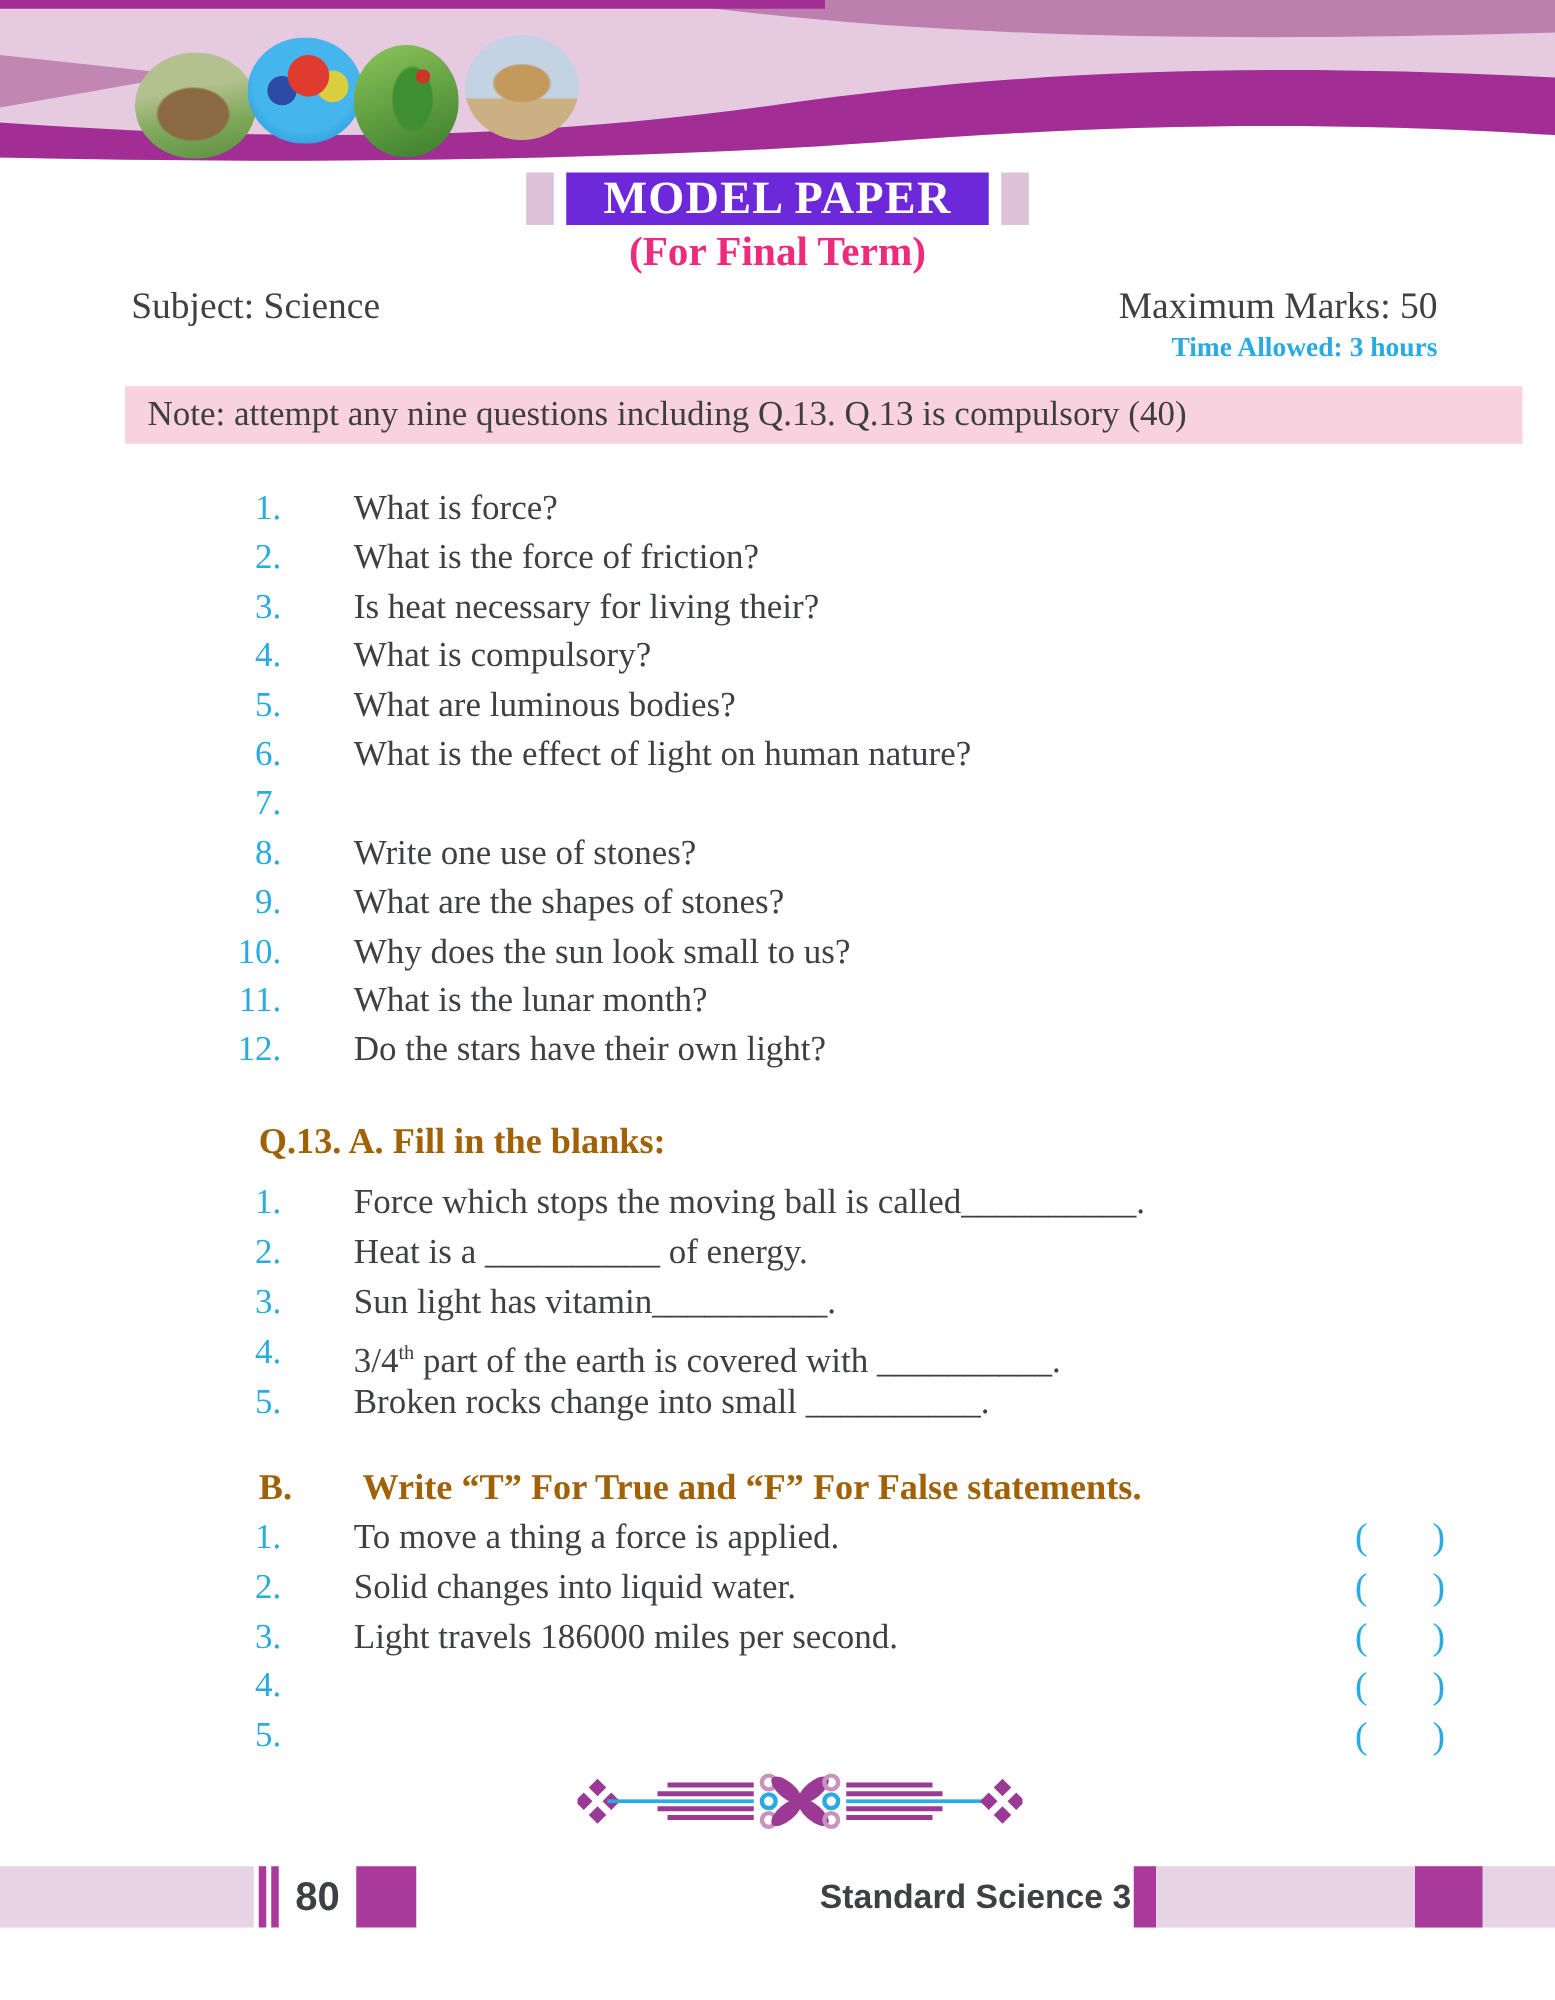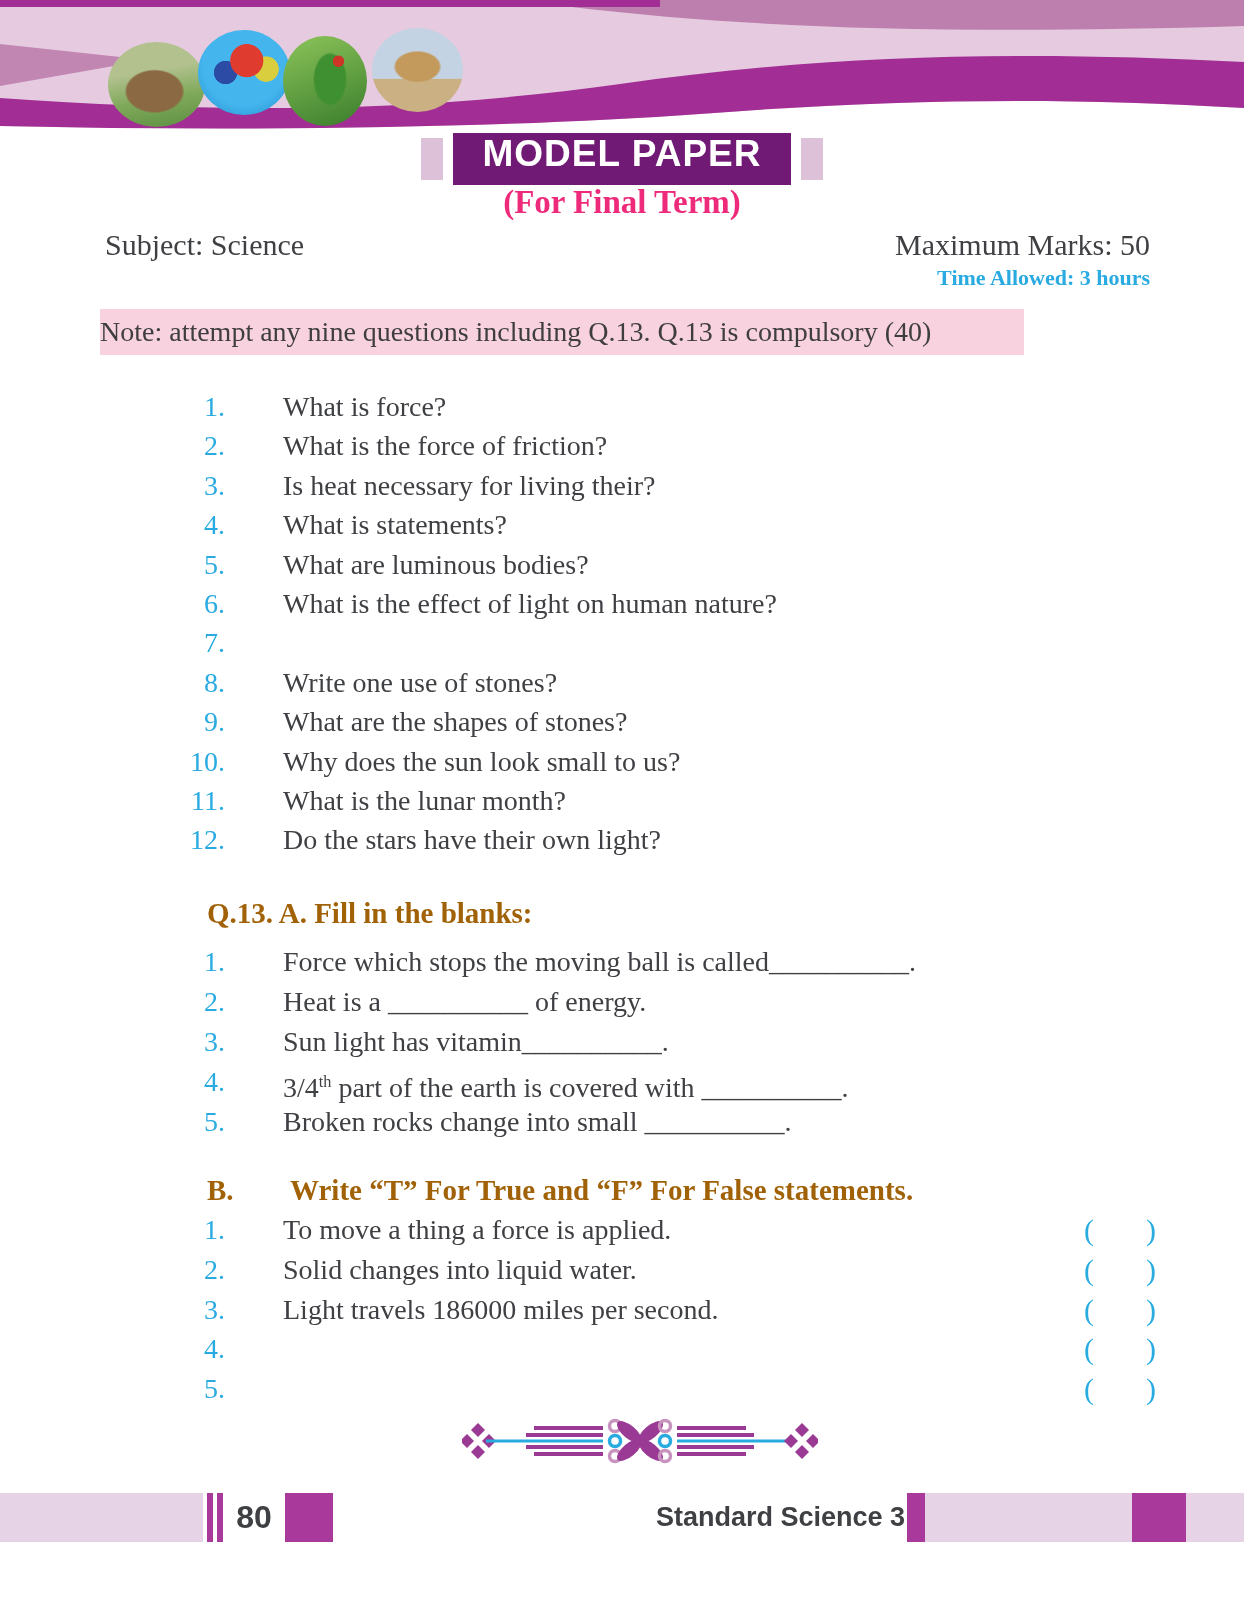--- a/index.html
+++ b/index.html
@@ -37,36 +37,36 @@
       radial-gradient(ellipse 24px 16px at 50% 46%, #c49a5c 0 90%, rgba(0,0,0,0) 100%),
       linear-gradient(#c3d3e3 0 60%, #cbb083 61% 100%);
   }
   
   .title-row {
     position:absolute; top:138px; left:0; right:0; height:42px;
     display:flex; justify-content:center; align-items:center; gap:10px;
   }
   .side-block { width:22px; height:42px; background:#dcc1d8; }
   .title-box {
-    background:#701a75; color:#ffffff; height:52px; line-height:42px;
-    font-family:Liberation Sans, sans-serif; font-weight:bold;
+    background:#6d28d9; color:#ffffff; height:42px; line-height:42px;
+    font-family:Liberation Serif, serif; font-weight:bold;
     font-size:37px; letter-spacing:1px; padding:0 30px;
   }
   .subtitle {
     position:absolute; top:184px; left:0; width:100%; text-align:center;
     color:#ee2a7b; font-weight:bold; font-size:33px;
   }
   
   .meta-subject { position:absolute; top:228px; left:105px;  font-size:30px; color:#3f4043; }
   .meta-marks   { position:absolute; top:228px; right:94px;  font-size:30px; color:#3f4043; }
   .meta-time    { position:absolute; top:265px; right:94px;  font-size:22px; color:#29abe2; font-weight:bold; }
   .note-bar {
-    position:absolute; top:309px; left:100px; width:924px; height:46px;
+    position:absolute; top:309px; left:100px; width:1118px; height:46px;
     background:#f9d2df; color:#3e3e40; font-size:28px; line-height:46px;
-    box-sizing:border-box; white-space:nowrap;
+    padding-left:18px; box-sizing:border-box; white-space:nowrap;
   }
   
   .list { position:absolute; left:0; width:1244px; }
   .q-list  { top:387px; }
   .fill-list { top:942px; }
   .tf-list { top:1210px; }
   .row { position:relative; font-size:28px; }
   .q-list .row  { height:39.4px; line-height:39.4px; }
   .fill-list .row { height:40px;   line-height:40px; }
   .tf-list .row { height:39.8px; line-height:39.8px; }
@@ -144,21 +144,21 @@
     <div class="row">
         <span class="num">2.</span>
         <span class="txt">What is the force of friction?</span>
       </div>
     <div class="row">
         <span class="num">3.</span>
         <span class="txt">Is heat necessary for living their?</span>
       </div>
     <div class="row">
         <span class="num">4.</span>
-        <span class="txt">What is statements?</span>
+        <span class="txt">What is compulsory?</span>
       </div>
     <div class="row">
         <span class="num">5.</span>
         <span class="txt">What are luminous bodies?</span>
       </div>
     <div class="row">
         <span class="num">6.</span>
         <span class="txt">What is the effect of light on human nature?</span>
       </div>
     <div class="row">

